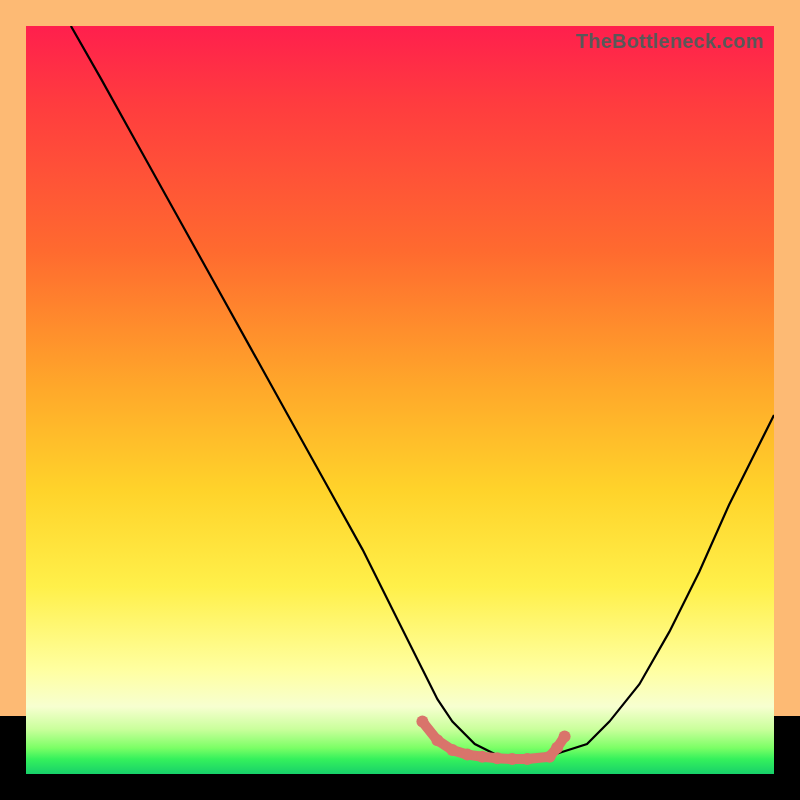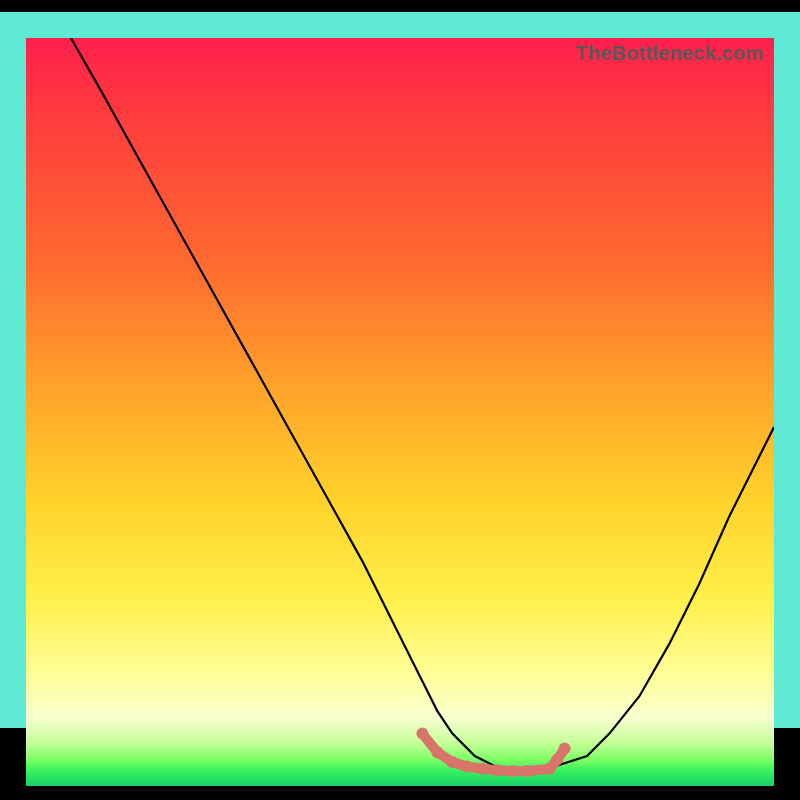--- a/index.html
+++ b/index.html
@@ -1,22 +1,21 @@
 <!DOCTYPE html>
 <html><head>
 <meta charset="utf-8">
 <style>
   * { margin: 0; padding: 0; box-sizing: border-box; }
   html, body { width: 800px; height: 800px; overflow: hidden; background: #000; }
   .frame {
     position: relative;
     width: 800px;
     height: 716px;
-    background: #5eead4;
-    margin-top: 12px;
+    background: #fdba74;
   }
   .plot-area {
     position: absolute;
     left: 26px;
     top: 26px;
     width: 748px;
     height: 748px;
     overflow: hidden;
   }
   .gradient {

